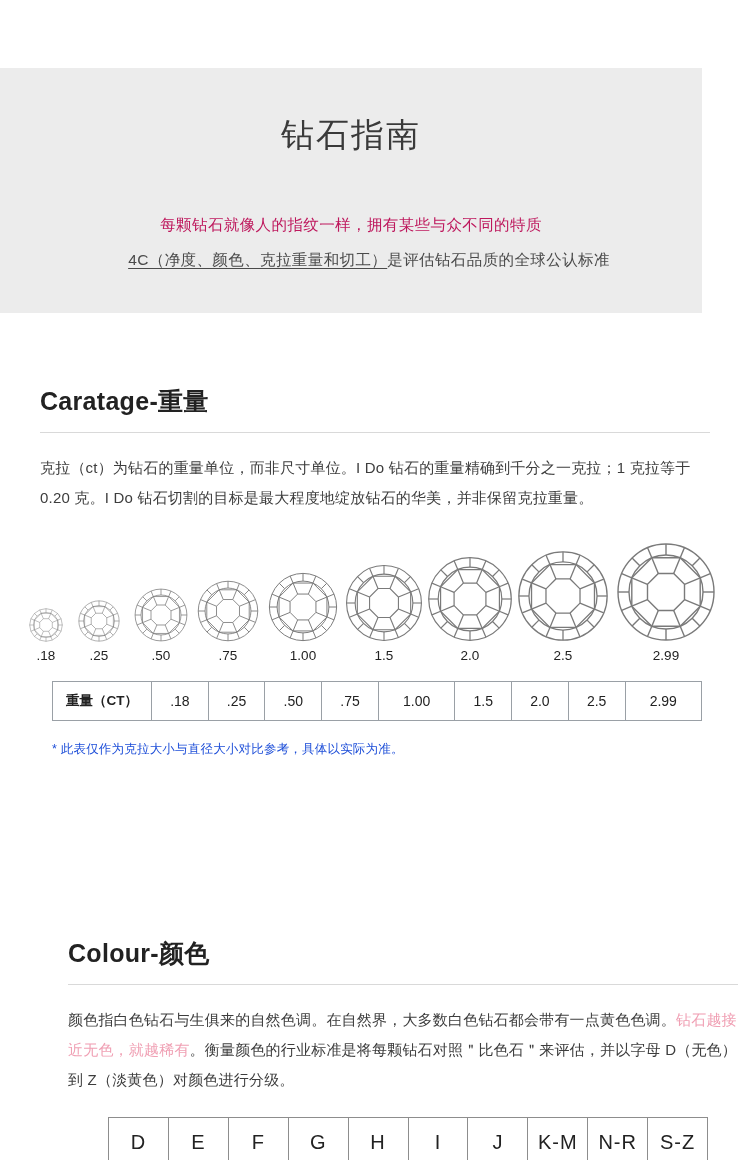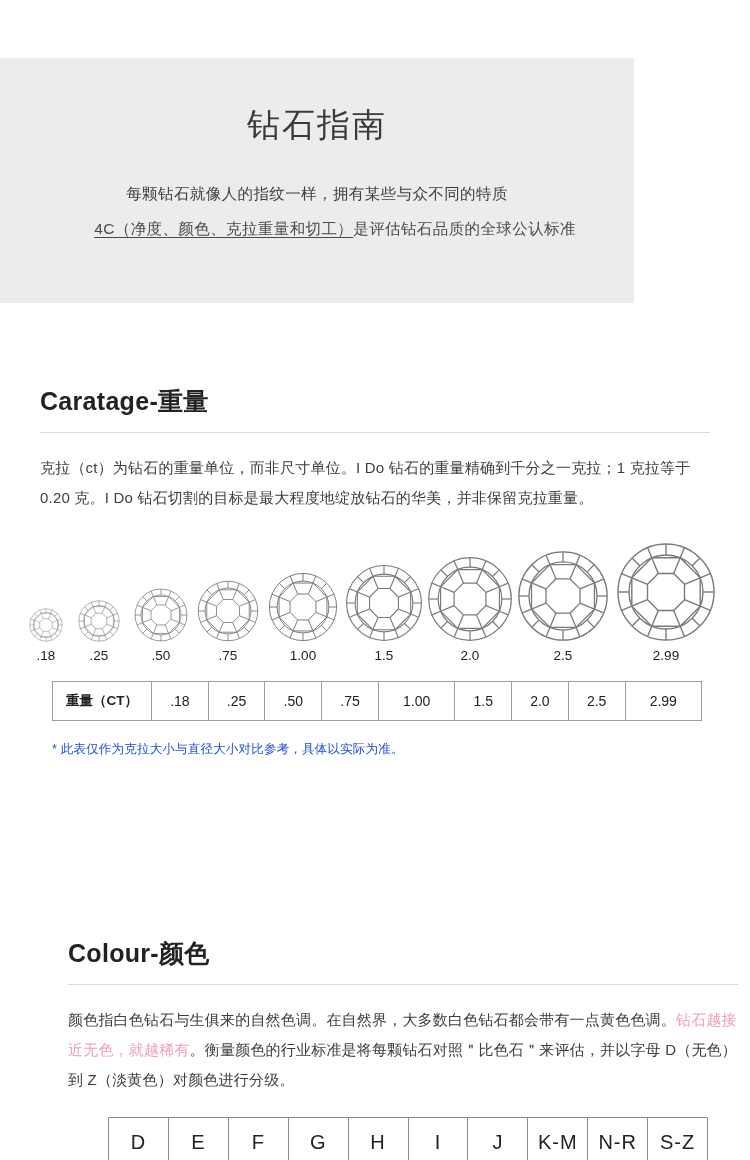--- a/index.html
+++ b/index.html
@@ -13,39 +13,39 @@
     font-family: "Liberation Sans", "DejaVu Sans", sans-serif;
     color: #2b2b2b;
     overflow: hidden;
     position: relative;
   }
 
   
   .hero {
     position: absolute;
     left: 0;
-    top: 58px;
-    width: 634px;
+    top: 68px;
+    width: 702px;
     height: 245px;
     background: #ececec;
   }
   .hero-title {
     text-align: center;
     font-size: 33px;
     letter-spacing: 2px;
     color: #3a3a3a;
     padding-top: 45px;
     font-weight: normal;
     margin: 0;
   }
   .hero-sub {
     text-align: center;
     font-size: 15.5px;
-    color: #404040;
-    margin-top: 36px;
+    color: #be185d;
+    margin-top: 57px;
     letter-spacing: 0.4px;
   }
   .hero-sub2 {
     text-align: center;
     font-size: 15.5px;
     color: #4a4a4a;
     margin-top: 14px;
     letter-spacing: 0.4px;
     margin-left: 36px;
   }

